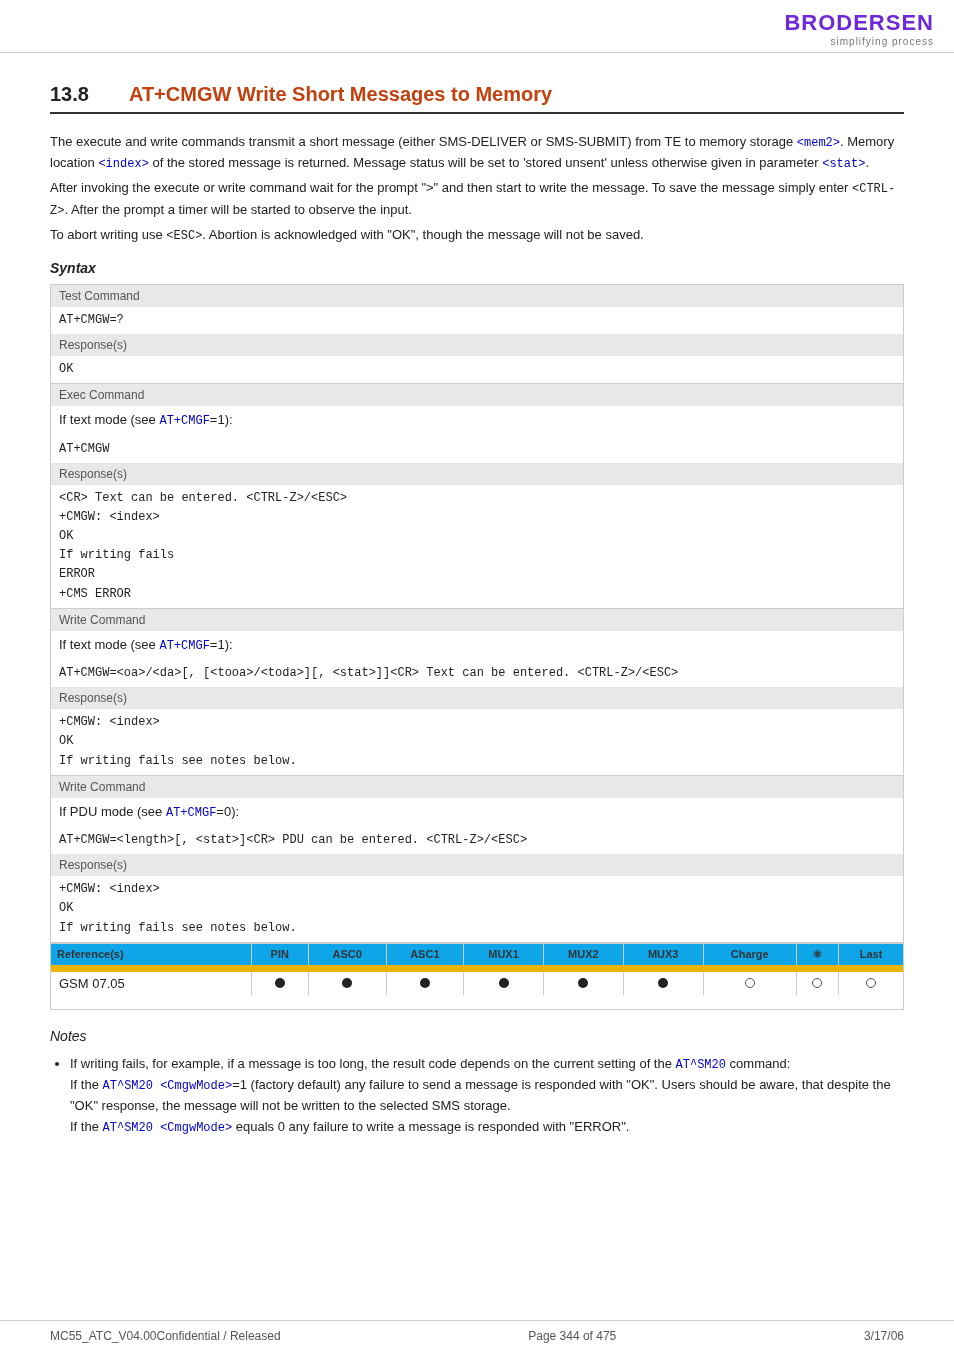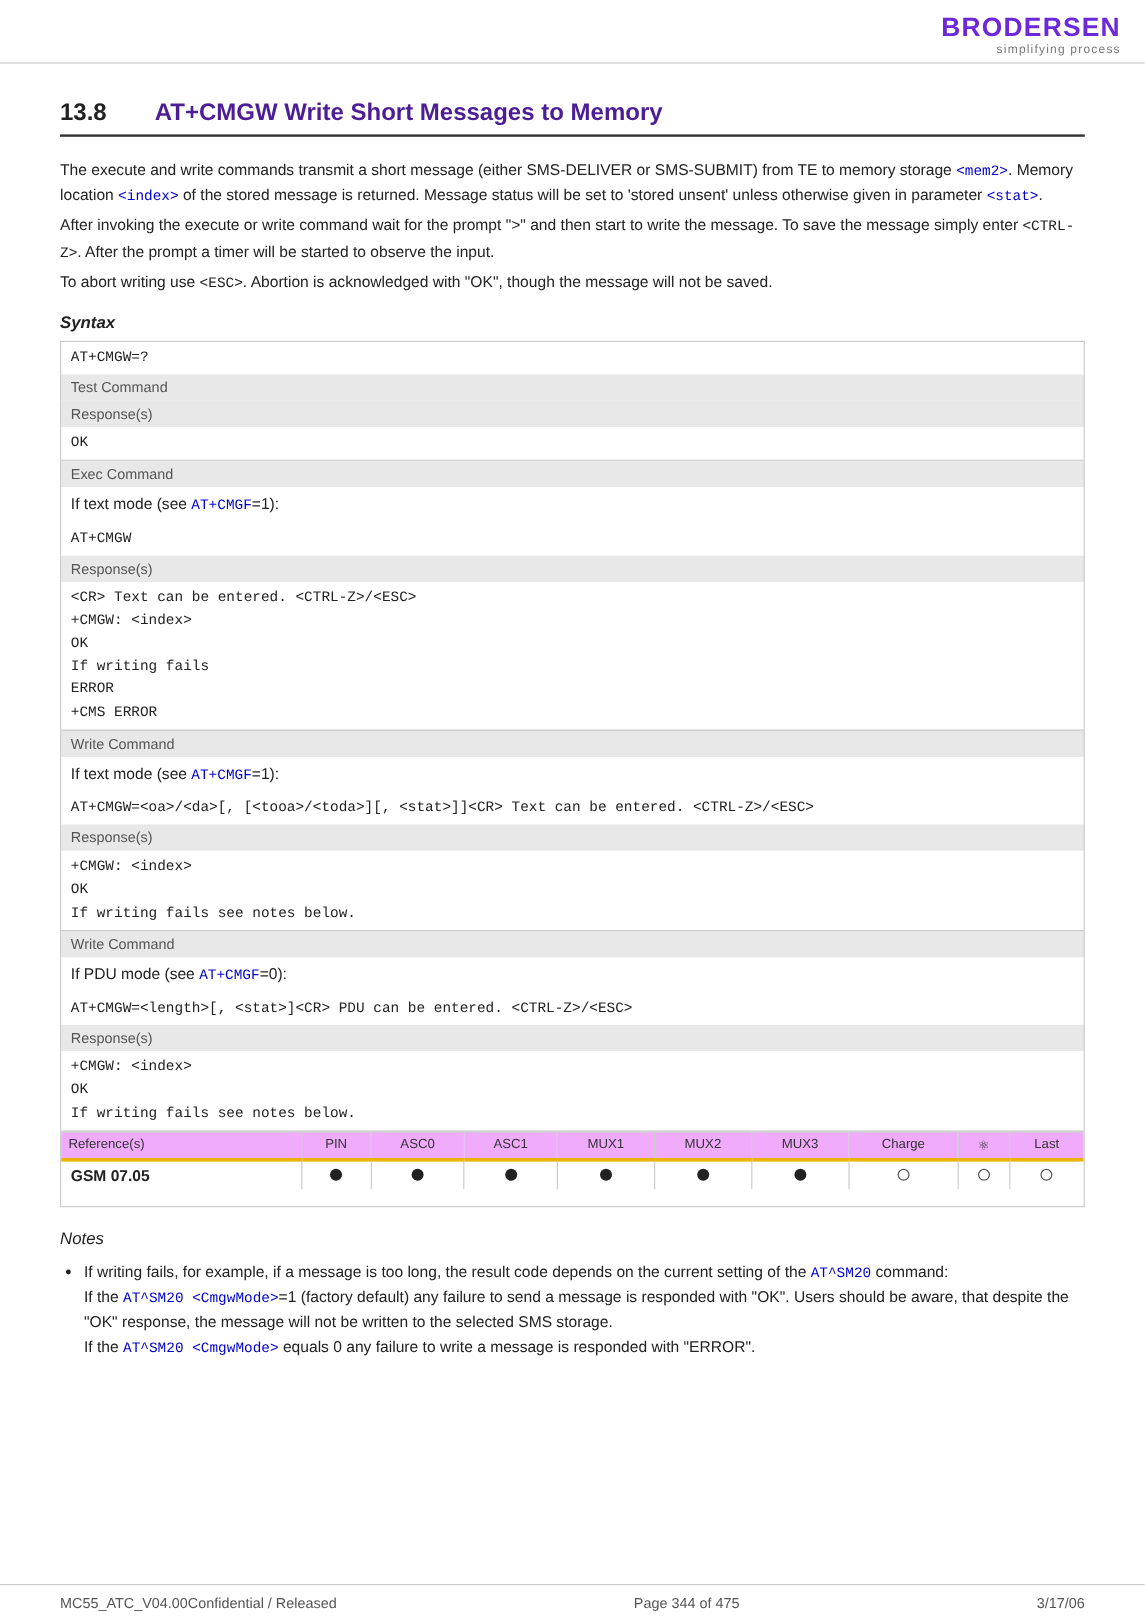--- a/index.html
+++ b/index.html
@@ -52,21 +52,21 @@
       padding-bottom: 6px;
     }
     .section-number {
       font-size: 20px;
       font-weight: bold;
       color: #222;
     }
     .section-title {
       font-size: 20px;
       font-weight: bold;
-      color: #4c1d95;
+      color: #c2410c;
     }
 
     
     .description {
       font-size: 13px;
       line-height: 1.6;
       margin-bottom: 8px;
     }
     .description p {
       margin-bottom: 4px;
@@ -125,23 +125,23 @@
     }
 
     
     .ref-table {
       width: 100%;
       border-collapse: collapse;
       border: 1px solid #ccc;
       margin-bottom: 14px;
     }
     .ref-table th {
-      background: #f0abfc;
+      background: #0ea5e9;
       font-size: 11px;
-      font-weight: normal;
+      font-weight: bold;
       text-align: center;
       padding: 4px 6px;
       border-left: 1px solid #ccc;
       color: #333;
     }
     .ref-table th:first-child {
       text-align: left;
       border-left: none;
       width: 200px;
     }
@@ -151,22 +151,21 @@
       text-align: center;
       font-size: 13px;
     }
     .ref-table td:first-child {
       text-align: left;
       border-left: none;
       font-size: 13px;
       padding-left: 8px;
     }
     .ref-table tr td {
-      border-top: 3px solid #eab308;
-      font-weight: bold;
+      border-top: 7px solid #eab308;
     }
     .dot-filled {
       display: inline-block;
       width: 10px;
       height: 10px;
       background: #222;
       border-radius: 50%;
     }
     .dot-empty {
       display: inline-block;
@@ -245,24 +244,24 @@
       <span>To abort writing use </span><span class="monospace">&lt;ESC&gt;</span><span>. Abortion is acknowledged with "OK", though the message will not be saved.</span>
     </p>
   </div>
 
   <div class="syntax-heading">Syntax</div>
 
   <table class="syntax-table">
 
     <tbody>
         <tr>
+      <td class="row-header">Test Command</td>
+    </tr>
+    <tr>
       <td class="row-content">AT+CMGW=?</td>
-    </tr>
-    <tr>
-      <td class="row-header">Test Command</td>
     </tr>
     <tr>
       <td class="row-header">Response(s)</td>
     </tr>
     <tr>
       <td class="row-content">OK</td>
     </tr>
 
     <tr class="row-separator">
       <td class="row-header">Exec Command</td>

